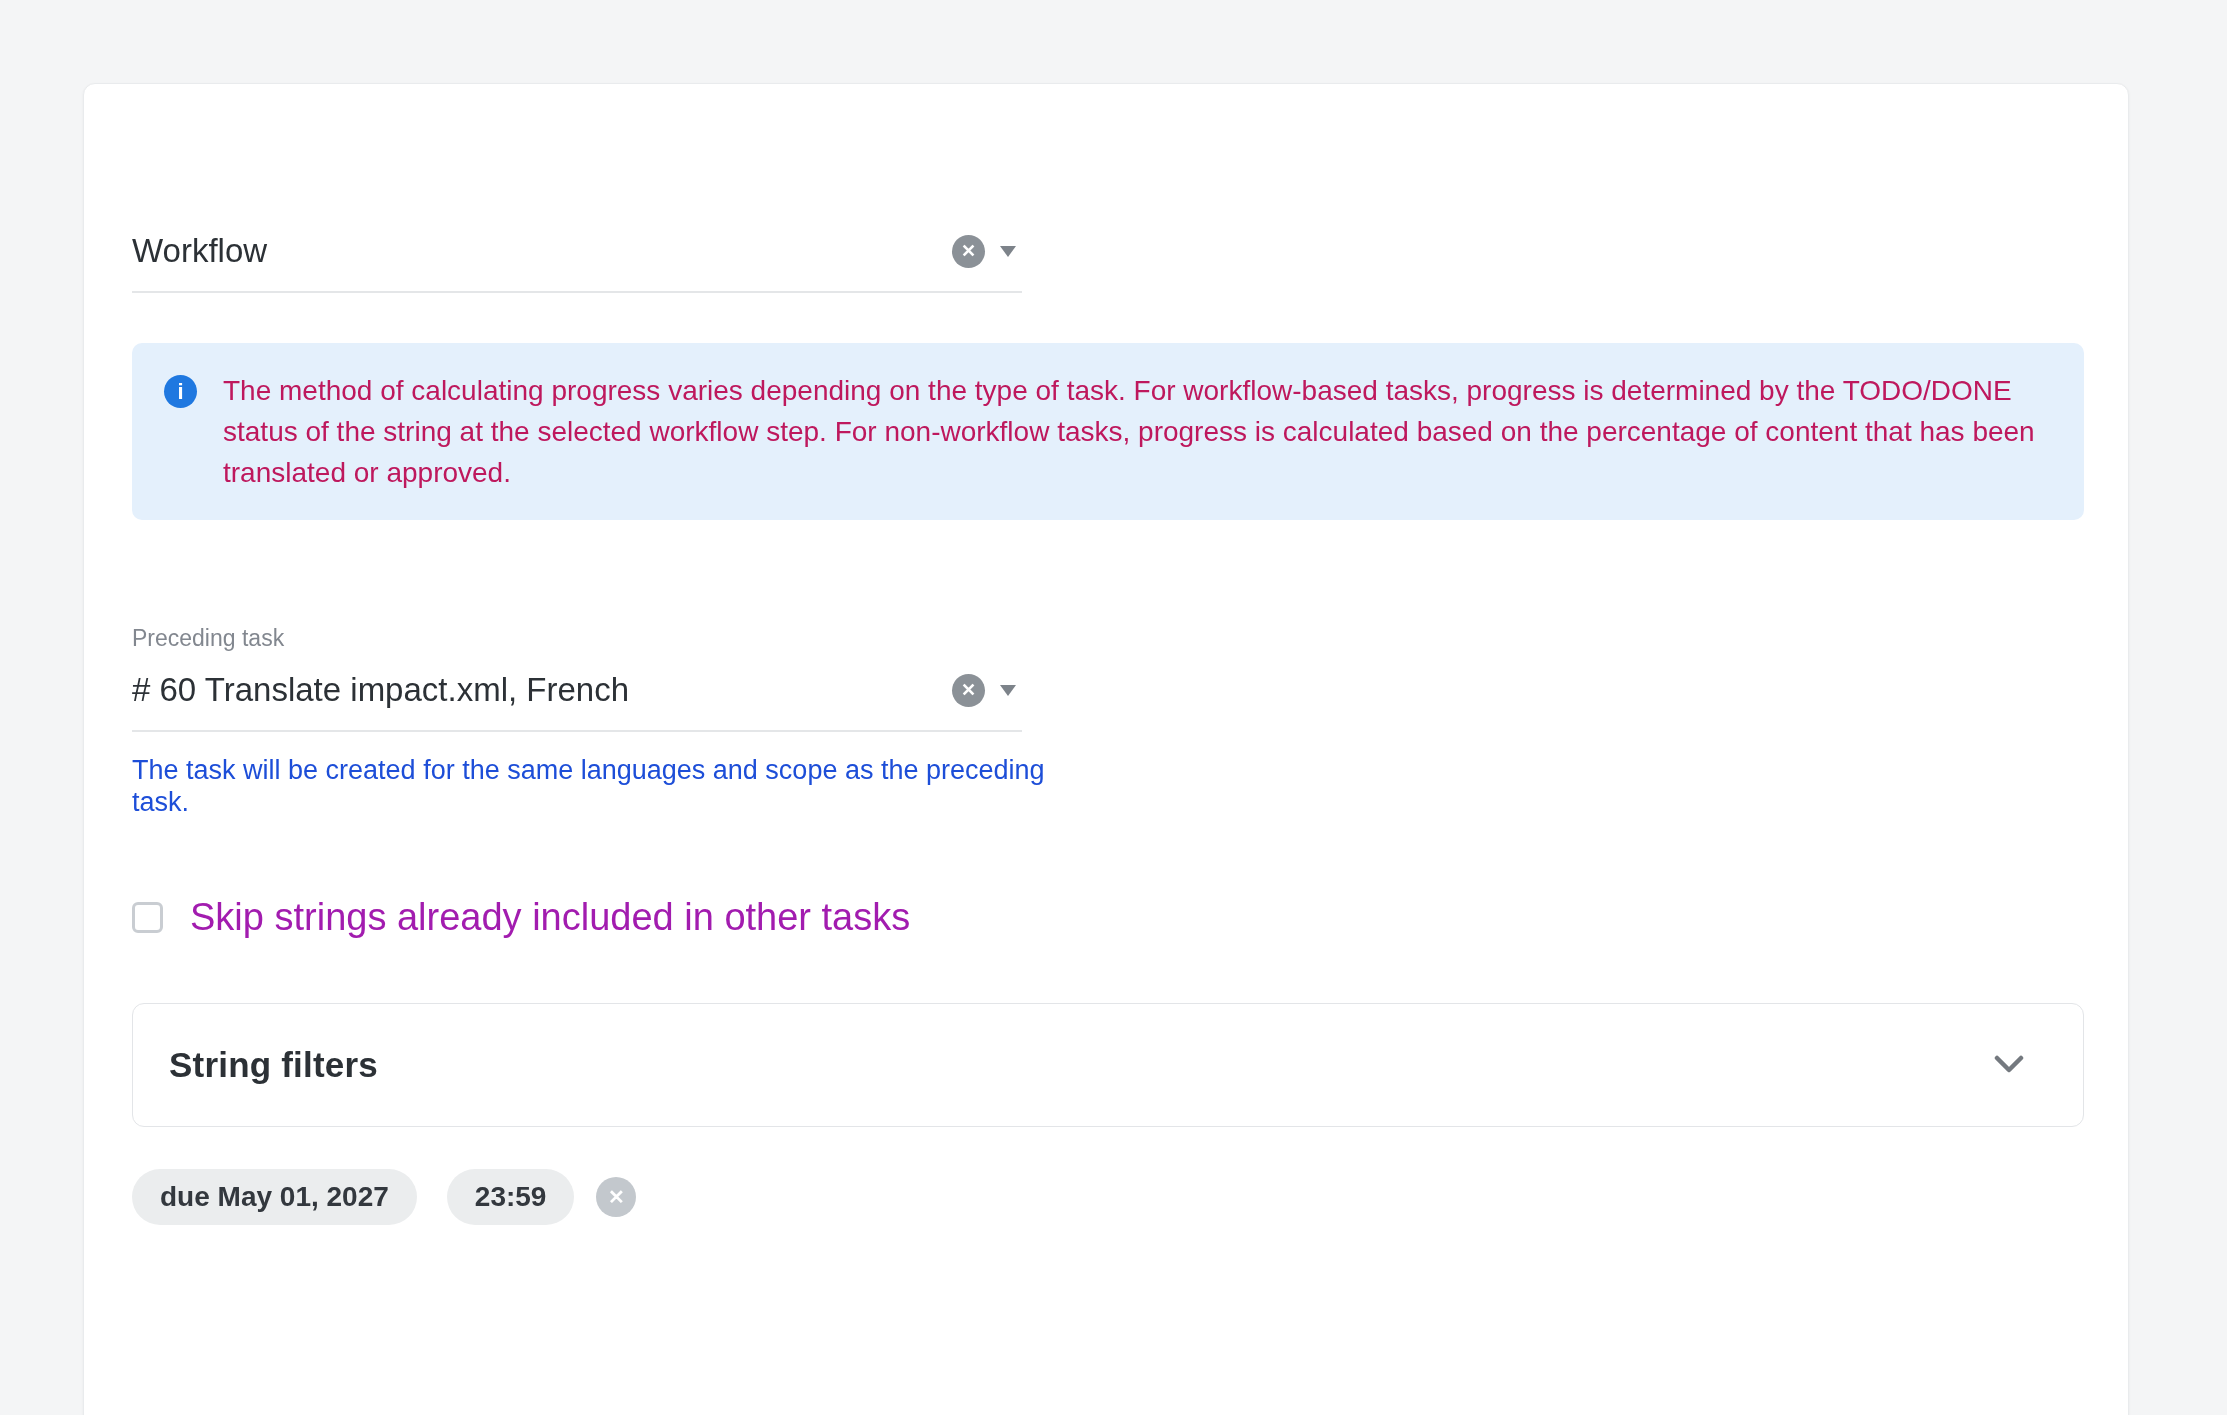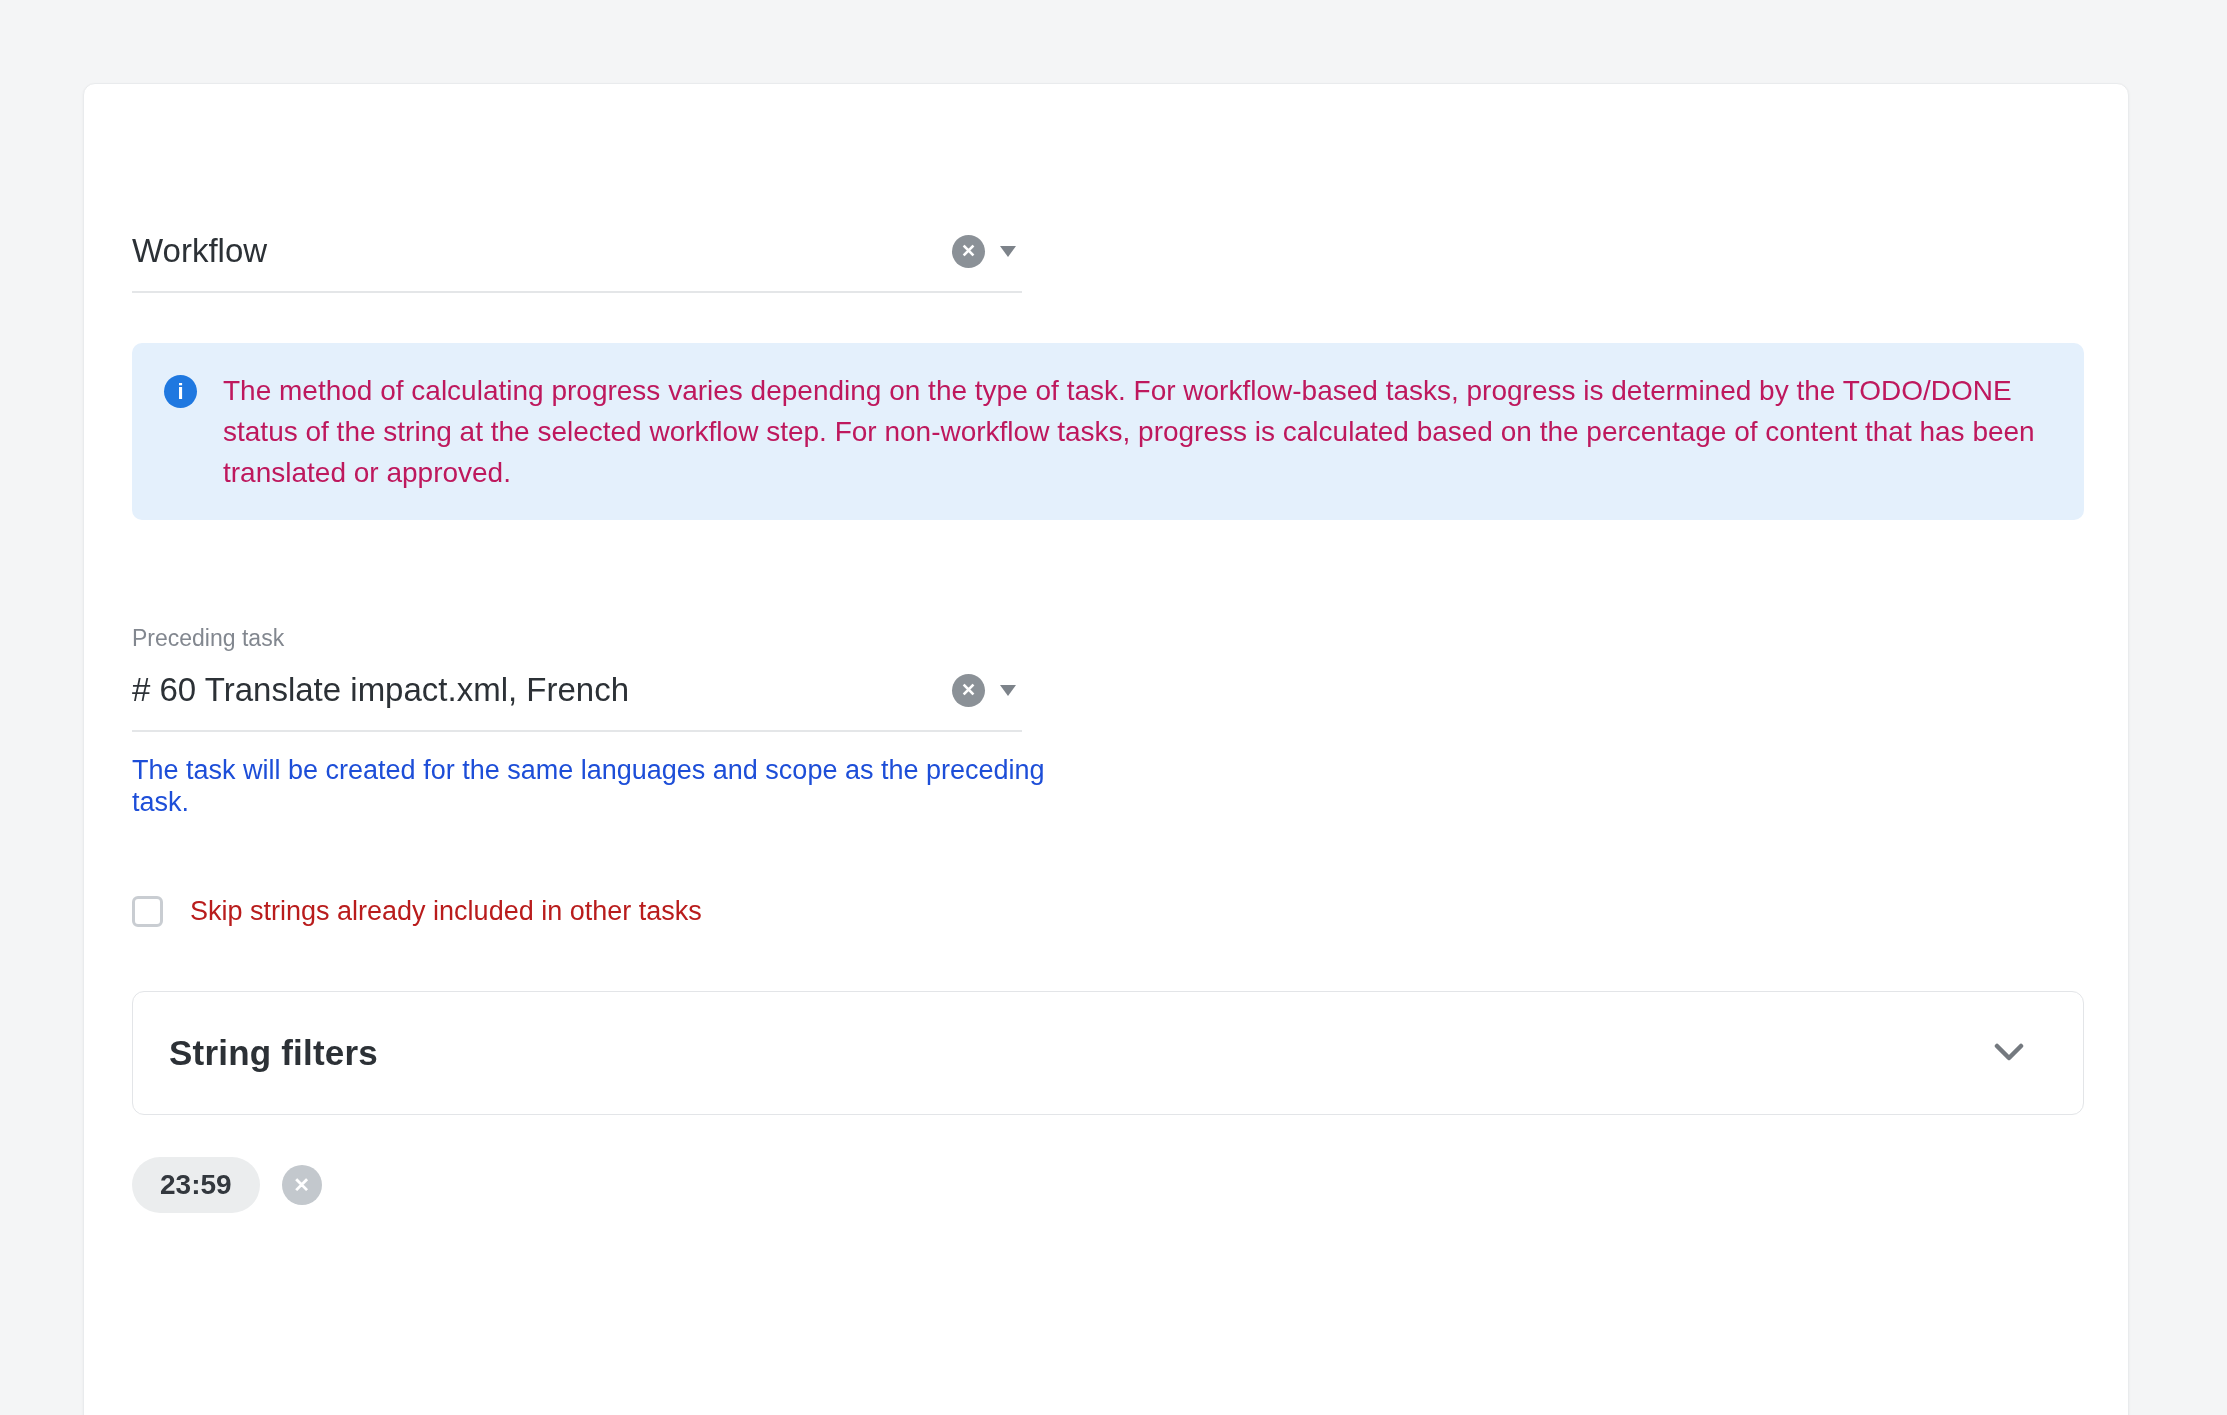--- a/index.html
+++ b/index.html
@@ -115,22 +115,22 @@
   }
   .checkbox-box {
     width:31px; height:31px;
     border:3px solid #c9cdd2;
     border-radius:6px;
     background:#ffffff;
     cursor:pointer;
   }
   .checkbox-label {
     margin-left:27px;
-    font-size:27px;
-    color:#b91c1c;
+    font-size:38px;
+    color:#a21caf;
     text-align:right;
   }
 
   
   .filters-panel {
     margin-top:64px;
     height:124px;
     border:1px solid #e3e5e8;
     border-radius:12px;
     display:flex;
@@ -230,19 +230,20 @@
   </div>
 
   <div class="filters-panel">
     <span class="filters-title">String filters</span>
     <svg width="32" height="20" viewBox="0 0 32 20">
       <polyline points="4,3 16,15 28,3" fill="none" stroke="#74797f" stroke-width="4.5" stroke-linecap="round" stroke-linejoin="round"></polyline>
     </svg>
   </div>
 
   <div class="chips-row">
+    <span class="chip">due May 01, 2027</span>
     <span class="chip">23:59</span>
     <button class="remove-btn">
       <span>✕</span>
     </button>
   </div>
 
 </div>
 
 </body></html>

